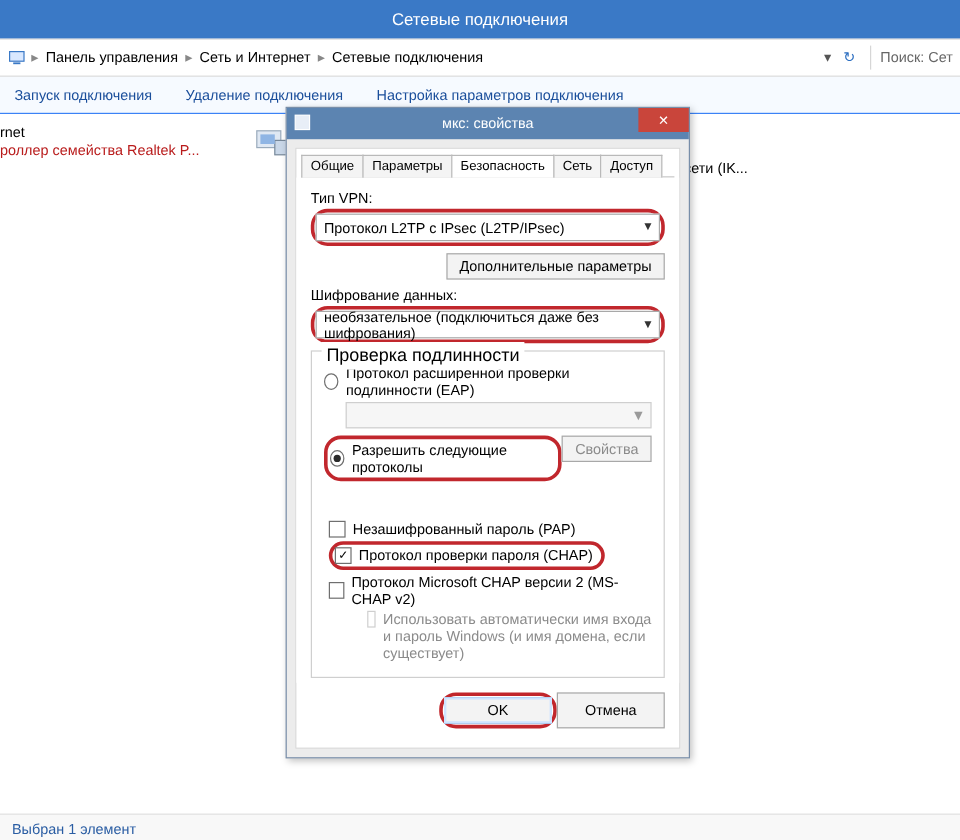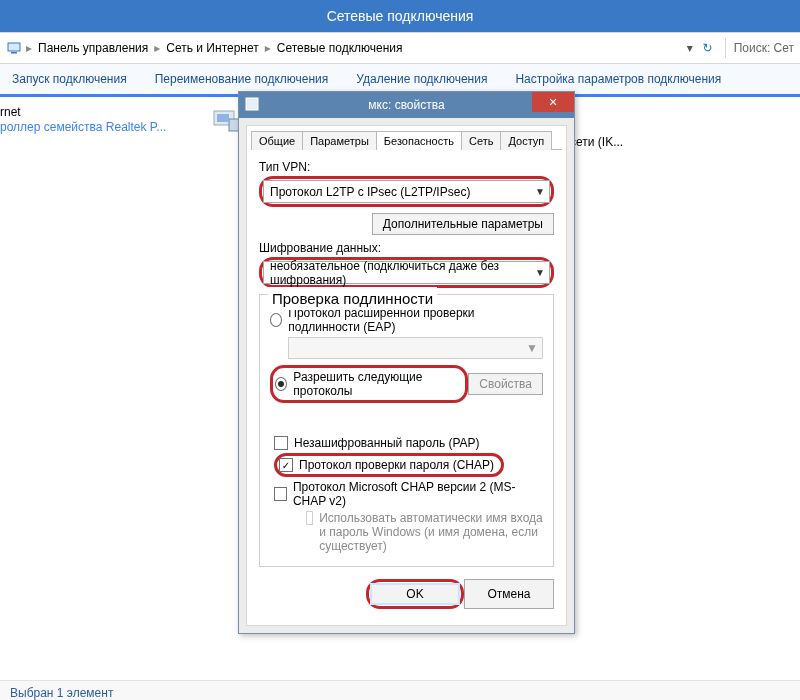--- a/index.html
+++ b/index.html
@@ -9,28 +9,28 @@
   .toolbar{height:30px;border-top:1px solid #d6d6d6;border-bottom:1px solid #d6d6d6;
     background:#fff;display:flex;align-items:center;padding:0 6px;gap:2px}
   .tb-icon{width:16px;height:16px;display:inline-flex;align-items:center;justify-content:center}
   .tb-sep{color:#888;margin:0 2px}
   .crumb{color:#000;padding:2px 2px;white-space:nowrap}
   .tb-spacer{flex:1}
   .tb-drop{width:14px;text-align:center;color:#555}
   .tb-refresh{width:18px;text-align:center;color:#2a6dc0}
   .tb-divider{width:1px;height:20px;background:#d6d6d6;margin:0 6px}
   .search{color:#666}
-  .commandbar{height:30px;background:#f6faff;border-bottom:3px solid #3b82f6;
+  .commandbar{height:30px;background:#f6faff;border-bottom:1px solid #3b82f6;
     display:flex;align-items:center;padding:0 12px;gap:28px;color:#1a4e9b}
   .content{position:relative;height:608px;background:#fff}
   .desktop-item{position:absolute;left:0;top:8px;width:240px}
   .di-icon{width:42px;height:34px;display:flex;align-items:center;justify-content:center;margin-left:170px}
   .di-text{font-size:12px;line-height:15px}
   .di-text .t1{color:#000}
-  .di-text .t2{color:#3b82f6}
+  .di-text .t2{color:#b91c1c}
   .s-item{position:absolute;left:210px;top:8px;display:flex;gap:6px;align-items:flex-start}
   .s-label{color:#000}
   .s-side{position:absolute;left:560px;top:38px;color:#000}
 
   .dialog{position:absolute;left:238px;top:-6px;width:335px;
     border:1px solid #788ea9;background:#ececec;box-shadow:2px 2px 6px rgba(0,0,0,.25)}
   .dlg-title{height:26px;background:#5c84b1;color:#fff;display:flex;align-items:center;
     justify-content:center;position:relative;font-size:12px}
   .dlg-title .icon{position:absolute;left:6px;top:5px;width:14px;height:14px}
   .dlg-close{position:absolute;right:0;top:0;width:42px;height:20px;background:#c9453b;
@@ -54,21 +54,21 @@
   .group .legend{position:absolute;top:-8px;left:8px;background:#fff;padding:3px 4px;font-size:15px}
   .radio,.check{display:flex;align-items:center;gap:6px;margin:3px 0;font-size:12px}
   .radiobox{width:12px;height:12px;border:1px solid #6f6f6f;border-radius:50%;display:inline-flex;
     align-items:center;justify-content:center}
   .radiobox.sel::after{content:"";width:6px;height:6px;background:#2a2a2a;border-radius:50%}
   .checkbox{width:12px;height:12px;border:1px solid #6f6f6f;display:inline-flex;
     align-items:center;justify-content:center;font-size:10px;color:#000}
   .disabled{color:#8b8b8b}
   .sel-dis{border:1px solid #cfcfcf;background:#f6f6f6;color:#9a9a9a;height:20px;
     display:flex;align-items:center;justify-content:space-between;padding:0 4px 0 6px;margin:3px 0 6px 18px}
-  .row-inl{display:flex;align-items:center;justify-content:space-between;margin:2px 0}
+  .row-inl{display:flex;align-items:flex-start;justify-content:space-between;margin:2px 0}
   .ring{border:3px solid #c1272d;border-radius:14px;padding:1px}
   .ring-narrow{display:inline-block}
   .footer{display:flex;justify-content:flex-end;gap:0;padding:8px 12px}
   .statusbar{position:absolute;left:0;bottom:0;height:24px;width:100%;
     border-top:1px solid #e2e2e2;background:#f8f8f8;display:flex;align-items:center;
     padding:0 10px;color:#2a5da3;font-size:12px}
   .indent{margin-left:4px}
   svg{display:block}
 </style>
 </head>
@@ -93,21 +93,20 @@
   <span class="crumb">Сетевые подключения</span>
   <span class="tb-spacer"></span>
   <span class="tb-drop">▾</span>
   <span class="tb-refresh">↻</span>
   <span class="tb-divider"></span>
   <span class="search">Поиск: Сет</span>
 </div>
 
 <div class="commandbar">
   <span>Запуск подключения</span>
-  <span>Переименование подключения</span>
   <span>Удаление подключения</span>
   <span>Настройка параметров подключения</span>
 </div>
 
 <div class="content">
 
   <div class="desktop-item">
     <div class="di-text">
       <div class="t1">rnet</div>
       <div class="t2"></div>

